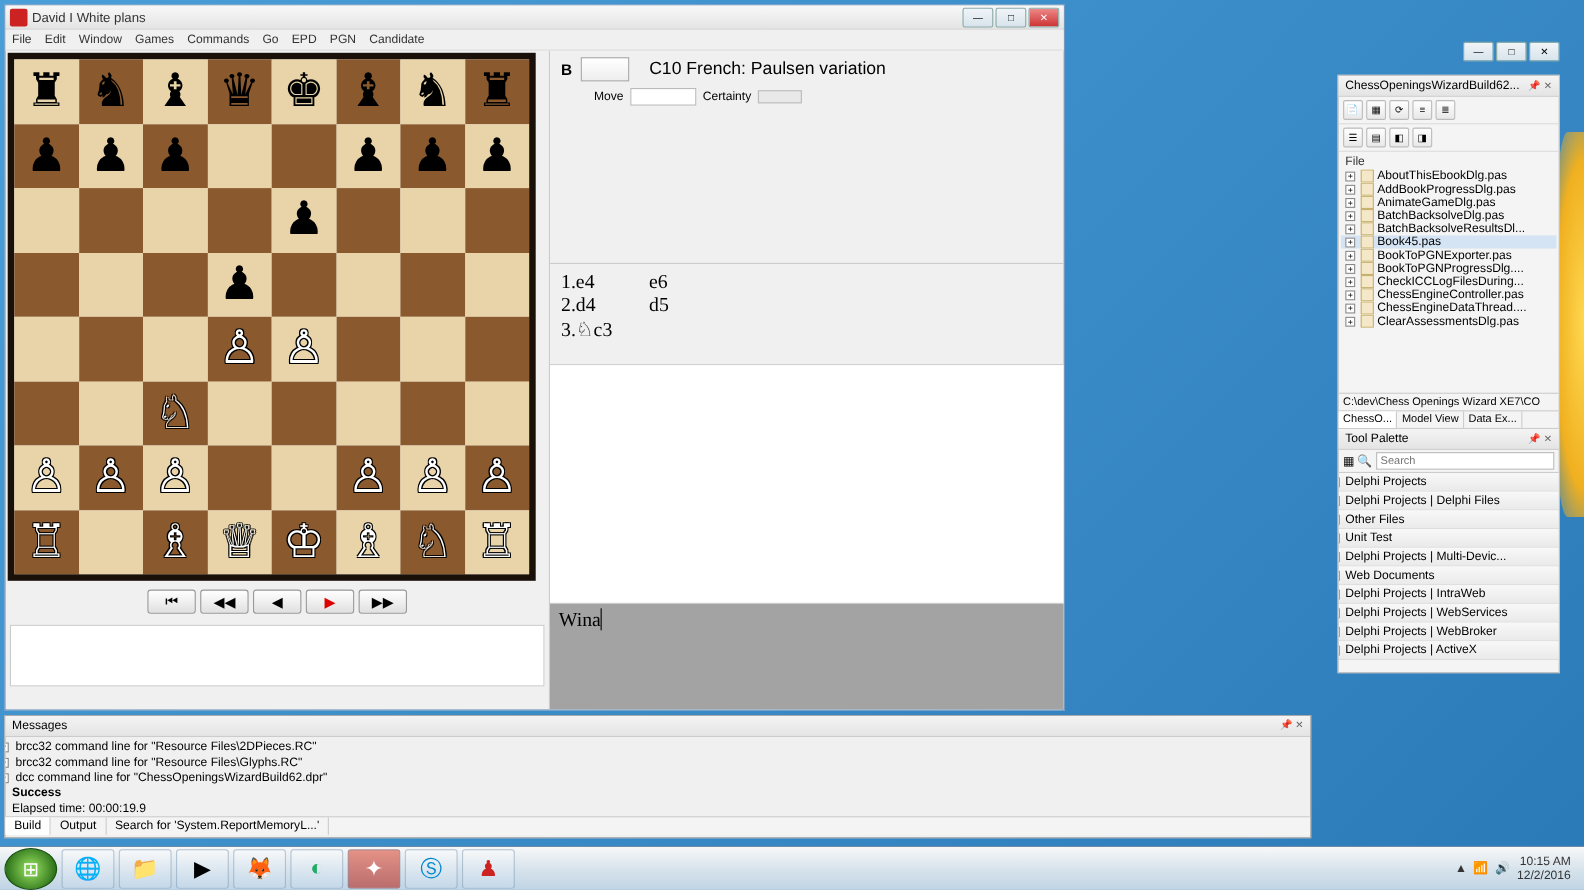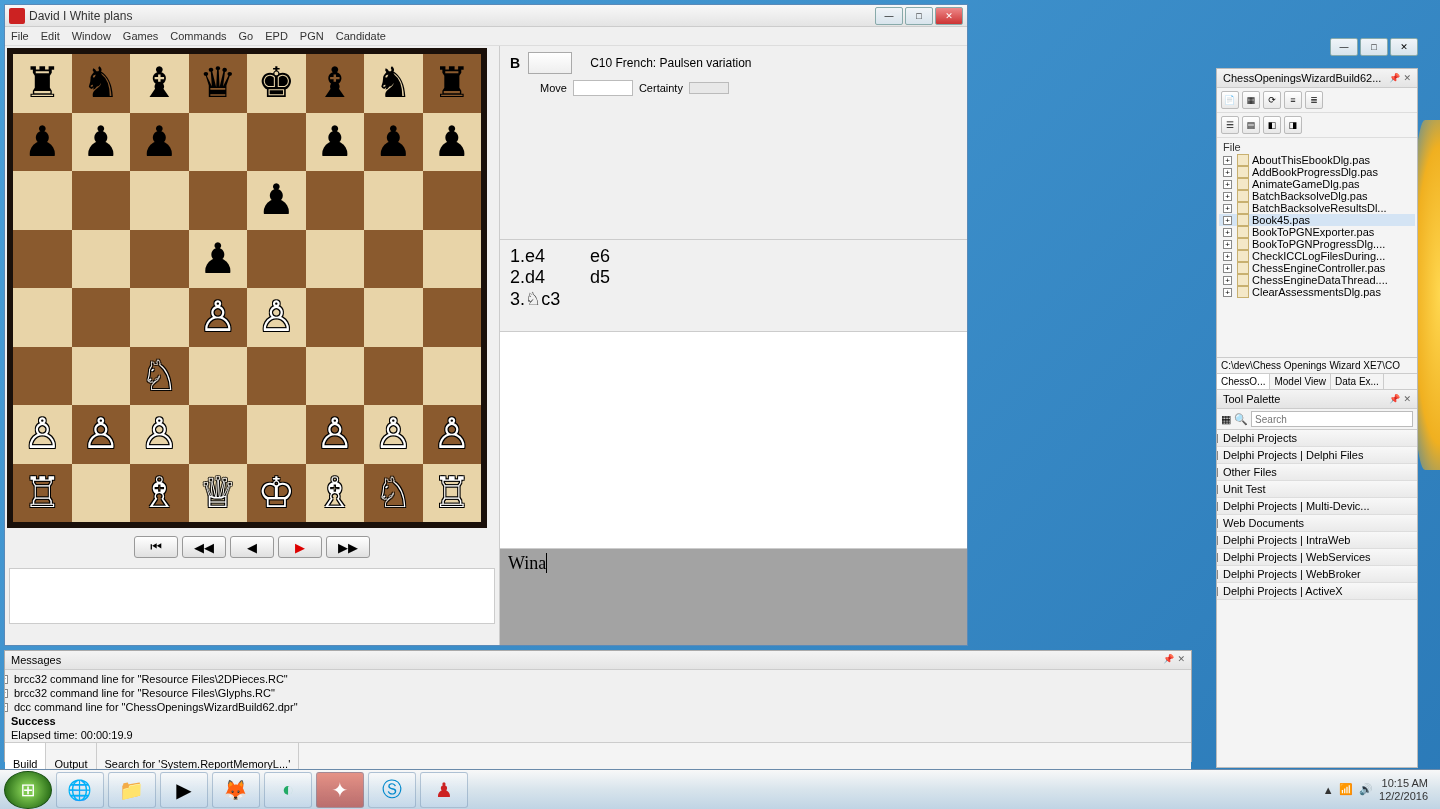--- a/index.html
+++ b/index.html
@@ -33,43 +33,43 @@
 
 .engine-row { display: flex; padding: 4px; gap: 6px; }
 .engine-text { flex: 1; height: 56px; border: 1px solid #ccc; background: #fff; }
 .start-engine { padding: 3px 8px; border: 1px solid #999; background: linear-gradient(#fff,#e4e4e4); cursor: pointer; border-radius: 2px; height: 22px; }
 
 .chess-right { flex: 1; display: flex; flex-direction: column; border-left: 1px solid #ccc; }
 .info-top { padding: 6px 10px; border-bottom: 1px solid #ccc; height: 194px; }
 .info-row1 { display: flex; align-items: center; gap: 8px; }
 .info-b { font-weight: bold; font-size: 14px; }
 .info-select { width: 44px; height: 22px; border: 1px solid #aaa; background: linear-gradient(#fff,#eee); }
-.opening-name { margin-left: 10px; font-size: 12px; }
+.opening-name { margin-left: 10px; font-size: 16px; }
 .info-row2 { margin-top: 6px; display: flex; align-items: center; gap: 6px; padding-left: 30px; }
 .small-input { width: 60px; height: 16px; border: 1px solid #bbb; background: #fff; }
 .cert-bar { width: 40px; height: 12px; background: #e8e8e8; border: 1px solid #bbb; }
 
-.notation { padding: 6px 10px; border-bottom: 1px solid #ccc; height: 92px; font-family: Liberation Sans, sans-serif; font-size: 18px; overflow: auto; }
+.notation { padding: 6px 10px; border-bottom: 1px solid #ccc; height: 92px; font-family: Liberation Serif, serif; font-size: 18px; overflow: auto; }
 .notation-row { display: flex; }
 .nmove { width: 80px; }
 
 .mid-pane { flex: 1; border-bottom: 1px solid #ccc; background: #fff; }
 .bottom-edit { height: 96px; padding: 4px 8px; background: #a3a3a3; font-size: 18px; font-family: serif; position: relative; }
 .text-cursor { display: inline-block; width: 1px; height: 20px; background: #000; vertical-align: text-bottom; animation: blink 1s infinite; }
 @keyframes blink { 50% { opacity: 0; } }
 
 .messages-panel { position: absolute; left: 4px; top: 650px; width: 1188px; height: 112px; background: #f0f0f0; border: 1px solid #aaa; }
 .msg-header { background: linear-gradient(#f4f4f4,#e4e4e4); padding: 3px 6px; border-bottom: 1px solid #ccc; display: flex; justify-content: space-between; }
 .msg-body { padding: 2px 6px; font-size: 11px; line-height: 14px; height: 72px; overflow: hidden; }
 .msg-line { display: flex; align-items: center; gap: 4px; }
 .msg-tabs { display: flex; border-top: 1px solid #ccc; background: #f4f4f4; }
-.msg-tab { padding: 15px 8px; border-right: 1px solid #ccc; font-size: 11px; cursor: pointer; }
+.msg-tab { padding: 2px 8px; border-right: 1px solid #ccc; font-size: 11px; cursor: pointer; }
 .msg-tab.active { background: #fff; }
 
-.ide-right { position: absolute; right: 22px; top: 68px; width: 202px; height: 700px; background: #f4f4f4; border: 1px solid #bbb; display: flex; flex-direction: column; }
+.ide-right { position: absolute; right: 22px; top: 68px; width: 202px; height: 544px; background: #f4f4f4; border: 1px solid #bbb; display: flex; flex-direction: column; }
 .panel-head { background: linear-gradient(#f4f4f4,#e4e4e4); padding: 3px 6px; border-bottom: 1px solid #ccc; display: flex; justify-content: space-between; align-items: center; font-size: 11px; }
 .tool-row { padding: 3px 4px; display: flex; gap: 3px; border-bottom: 1px solid #ddd; }
 .tbtn { width: 18px; height: 18px; border: 1px solid #bbb; background: linear-gradient(#fff,#e8e8e8); border-radius: 2px; cursor: pointer; display: flex; align-items: center; justify-content: center; font-size: 9px; }
 .file-tree { flex: 0 0 220px; overflow: auto; font-size: 11px; padding: 2px; border-bottom: 1px solid #ccc; }
 .tree-label { padding: 1px 4px; color: #333; }
 .tree-item { display: flex; align-items: center; gap: 3px; padding: 0 2px 0 16px; cursor: pointer; white-space: nowrap; overflow: hidden; }
 .tree-item.sel { background: #d4e4f4; }
 .exp { width: 9px; height: 9px; border: 1px solid #888; display: inline-flex; align-items: center; justify-content: center; font-size: 8px; background: #fff; margin-left: -12px; margin-right: 2px; }
 .file-ico { width: 12px; height: 12px; background: #f4e8c8; border: 1px solid #c8b070; }
 .path-row { padding: 2px 4px; font-size: 10px; border-bottom: 1px solid #ccc; white-space: nowrap; overflow: hidden; }

